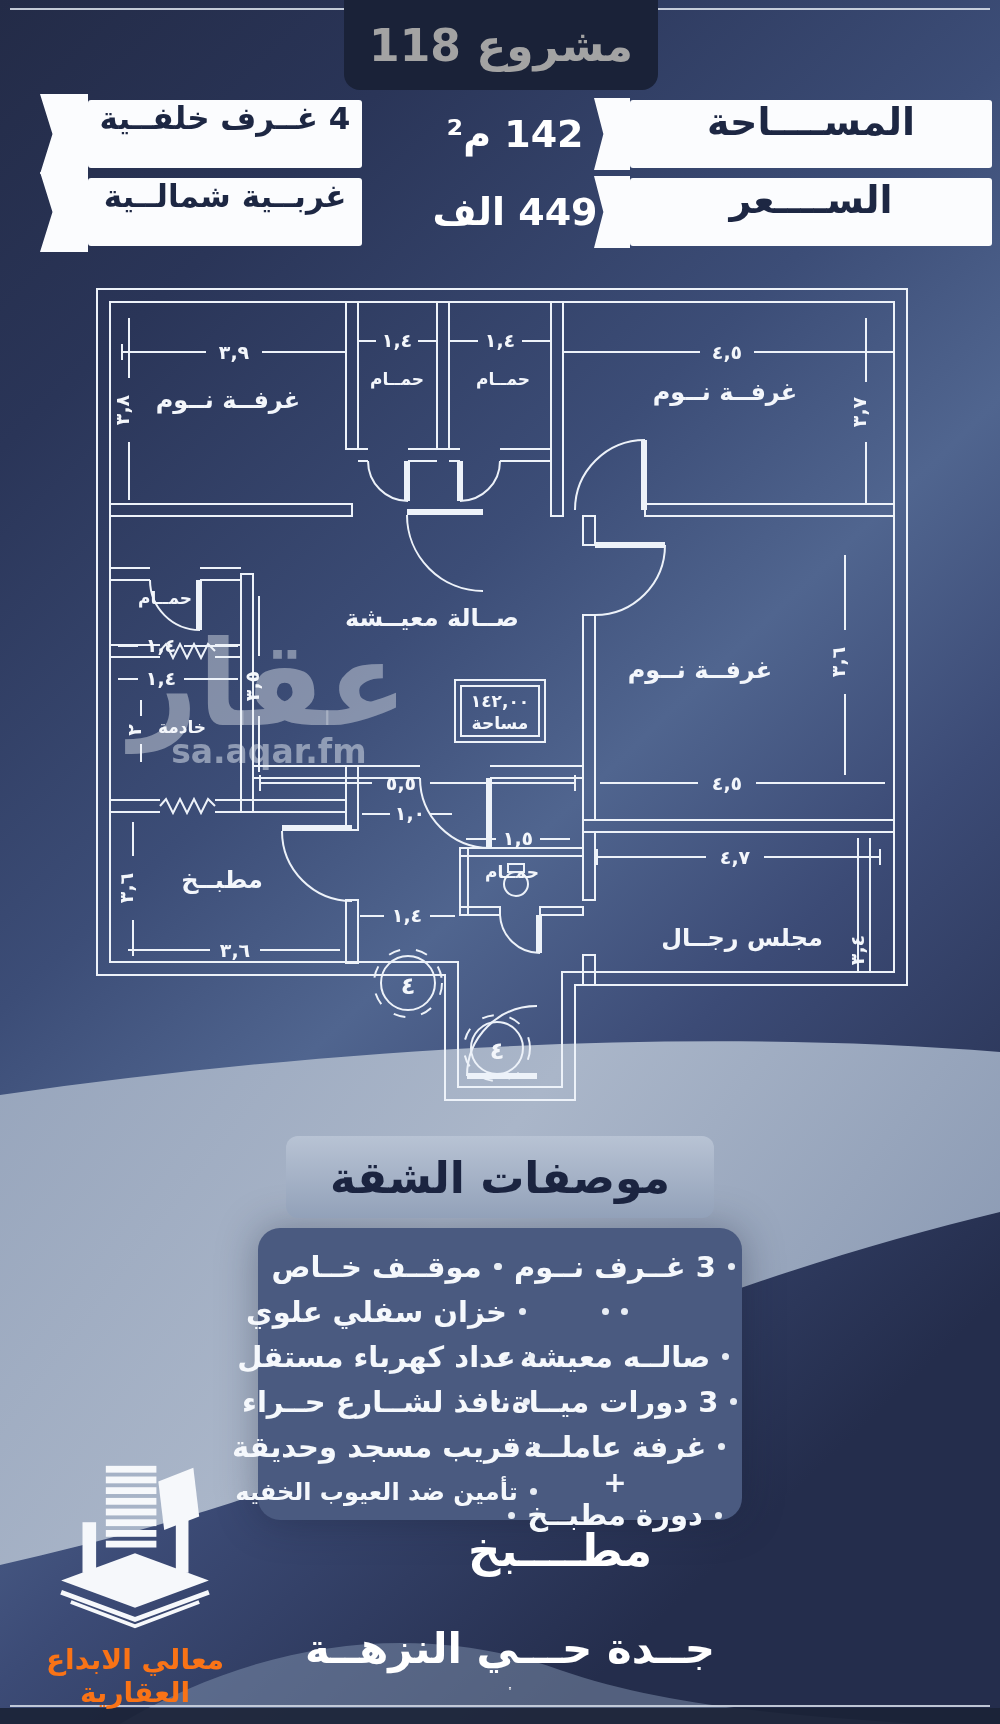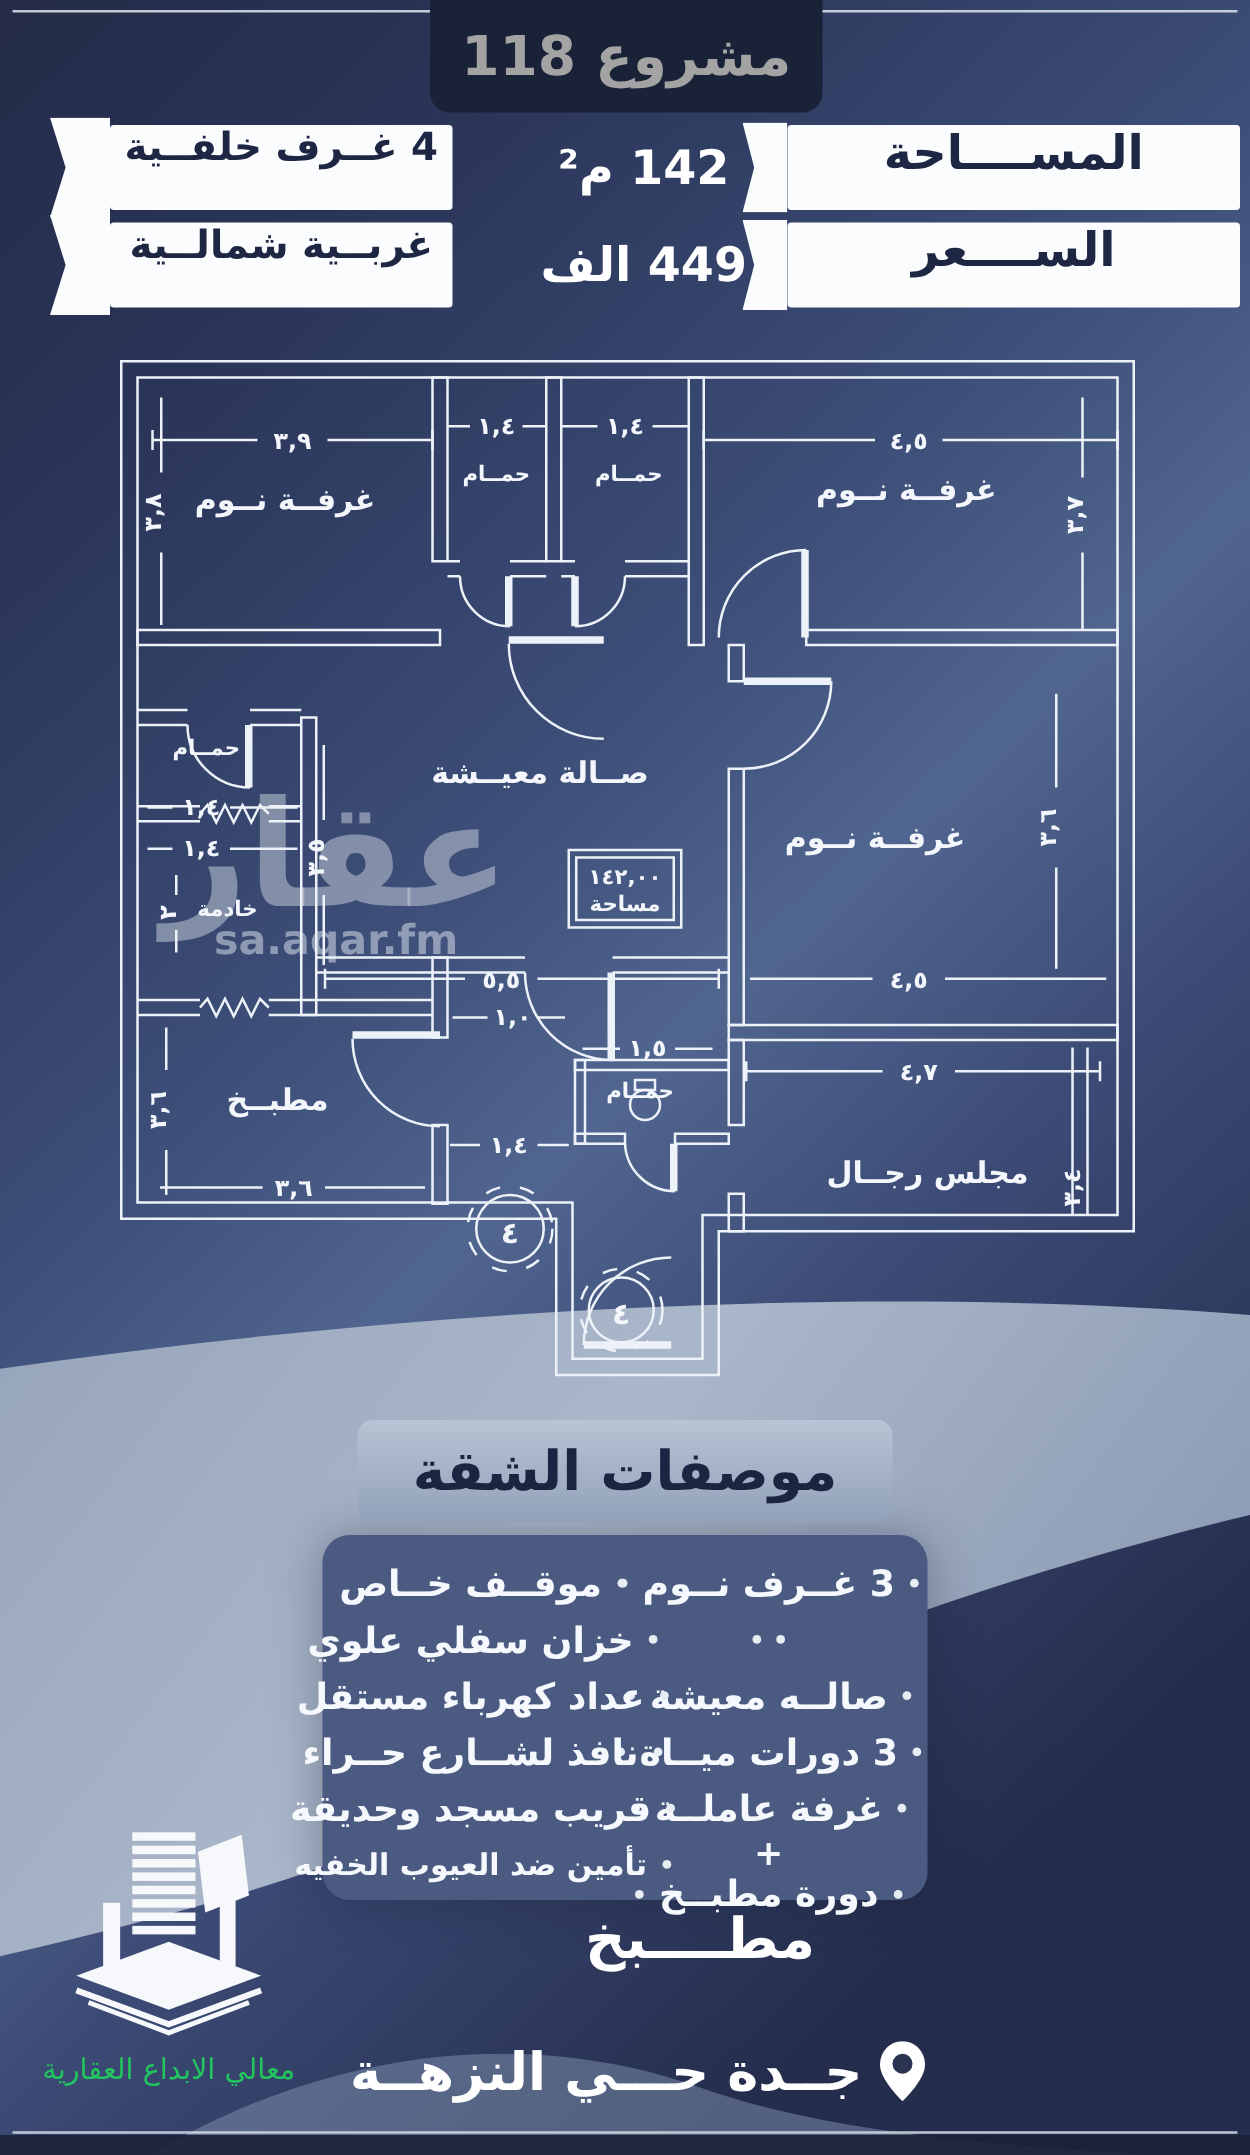--- a/index.html
+++ b/index.html
@@ -45,23 +45,23 @@
   .col-left{left:10px;width:236px;}
   .srow{height:45px;display:flex;align-items:center;justify-content:center;gap:12px;
         color:#f5f8fc;font-size:29px;font-weight:700;white-space:nowrap;}
   .srow.small{font-size:24px;}
   .srow.plus{height:26px;font-size:28px;}
   .dot{width:7px;height:7px;border-radius:50%;background:#e8edf4;flex:0 0 auto;}
   .kitchen-note{position:absolute;left:380px;top:1524px;width:360px;z-index:5;text-align:center;
                 color:#fff;font-size:45px;font-weight:800;}
   
   .logo{position:absolute;left:28px;top:1460px;width:214px;z-index:5;text-align:center;}
-  .logo-text{margin-top:8px;color:#22c55e;font-size:23px;font-weight:400;}
+  .logo-text{margin-top:8px;color:#f97316;font-size:28px;font-weight:700;}
   .location{position:absolute;left:280px;top:1624px;width:460px;height:66px;z-index:5;
-            display:flex;flex-direction:row;align-items:center;justify-content:center;gap:14px;direction:ltr;
+            display:flex;flex-direction:column;align-items:center;justify-content:center;gap:14px;direction:ltr;
             color:#fff;font-size:42px;font-weight:800;}
 </style>
 </head>
 <body>
 
 <div class="poster">
 
   <svg class="bg-svg" viewBox="0 0 1000 1724" preserveAspectRatio="none">
     <defs>
       <linearGradient id="gBase" x1="0" y1="0" x2="0.55" y2="1">

